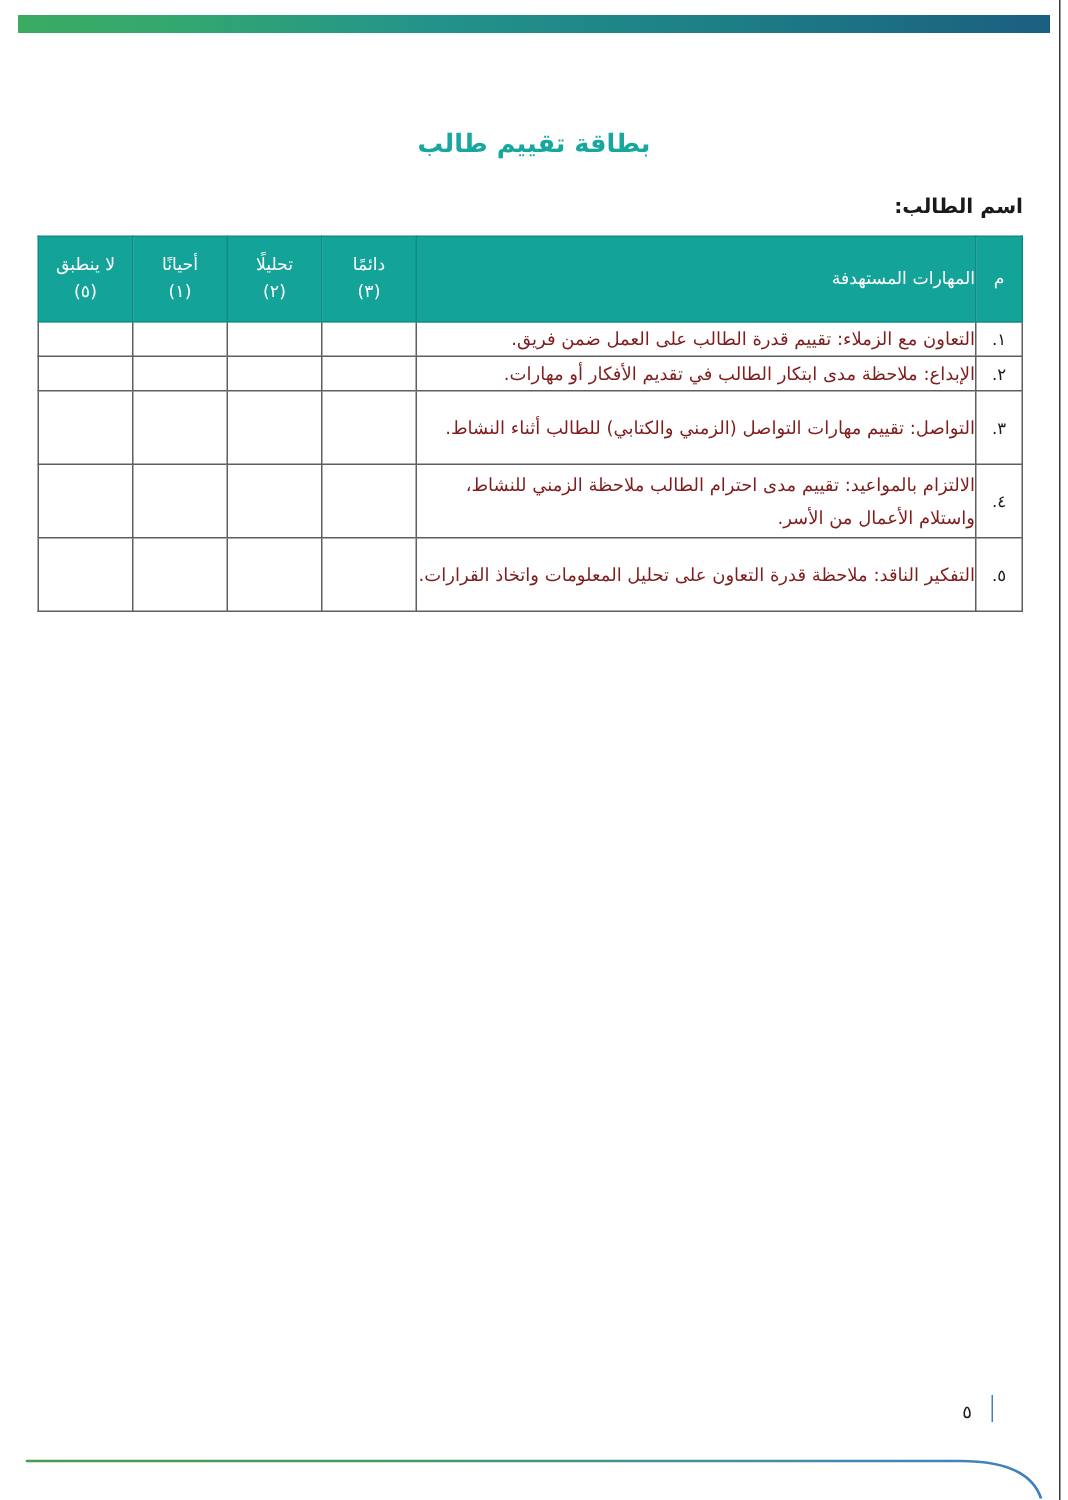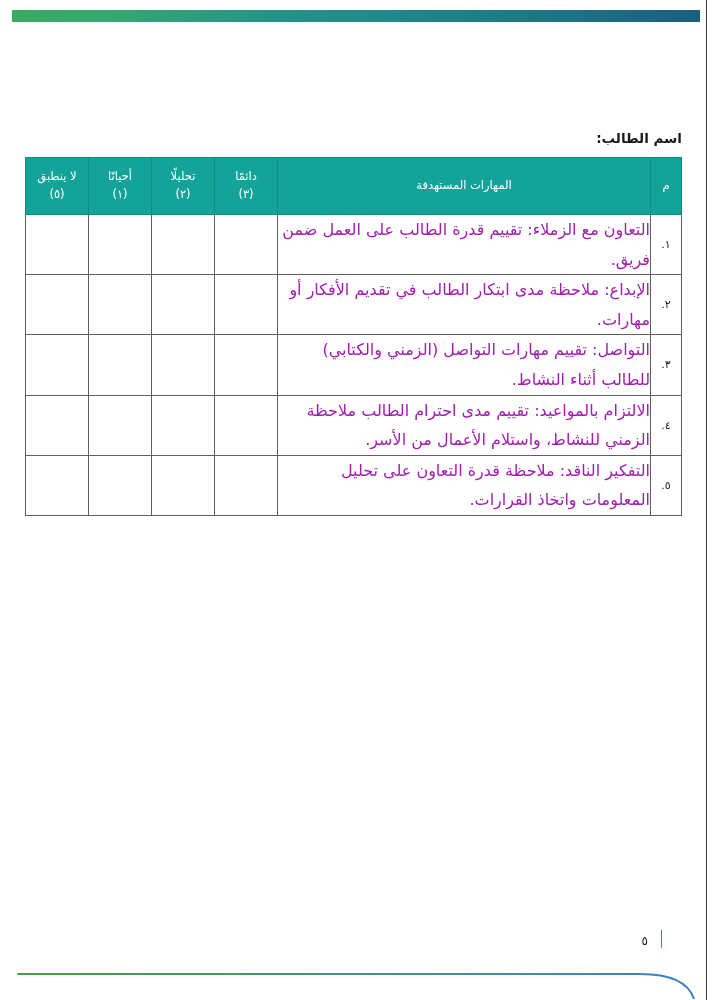--- a/index.html
+++ b/index.html
@@ -104,43 +104,43 @@
 
   
   th.col-no {
     width: 30px;
     text-align: center;
     vertical-align: middle;
   }
   
   th.col-skill {
     width: 372px;
-    text-align: center;
+    text-align: right;
     padding: 0 10px 5px 10px;
     vertical-align: bottom;
   }
   
   th.col-rate {
     width: 62px;
     vertical-align: middle;
   }
   th.col-rate .rate-label { display: block; }
   th.col-rate .rate-score { display: block; }
 
   
   td.cell-no {
     text-align: center;
     font-size: 11px;
     color: #1a1a1a;
     width: 30px;
   }
   td.cell-skill {
     text-align: right;
-    font-size: 16px;
-    color: #a21caf;
+    font-size: 12px;
+    color: #7f1d1d;
     padding: 5px 10px 5px 10px;
     line-height: 1.85;
   }
   td.cell-mark {
     background: #ffffff;
   }
 
   tr.r-short td { height: 22px; }
   tr.r-tall  td { height: 48px; }
 
@@ -174,20 +174,21 @@
 </style>
 </head>
 <body>
 
 <div id="page">
 
   <div class="page-edge"></div>
 
   <div class="top-bar"></div>
 
+  <div class="doc-title">بطاقة تقييم طالب</div>
 
   <div class="student-name-line">اسم الطالب:</div>
 
   <div class="table-wrap">
     <table class="rubric">
       <thead>
         <tr>
           <th class="col-no">م</th>
           <th class="col-skill">المهارات المستهدفة</th>
           <th class="col-rate">

